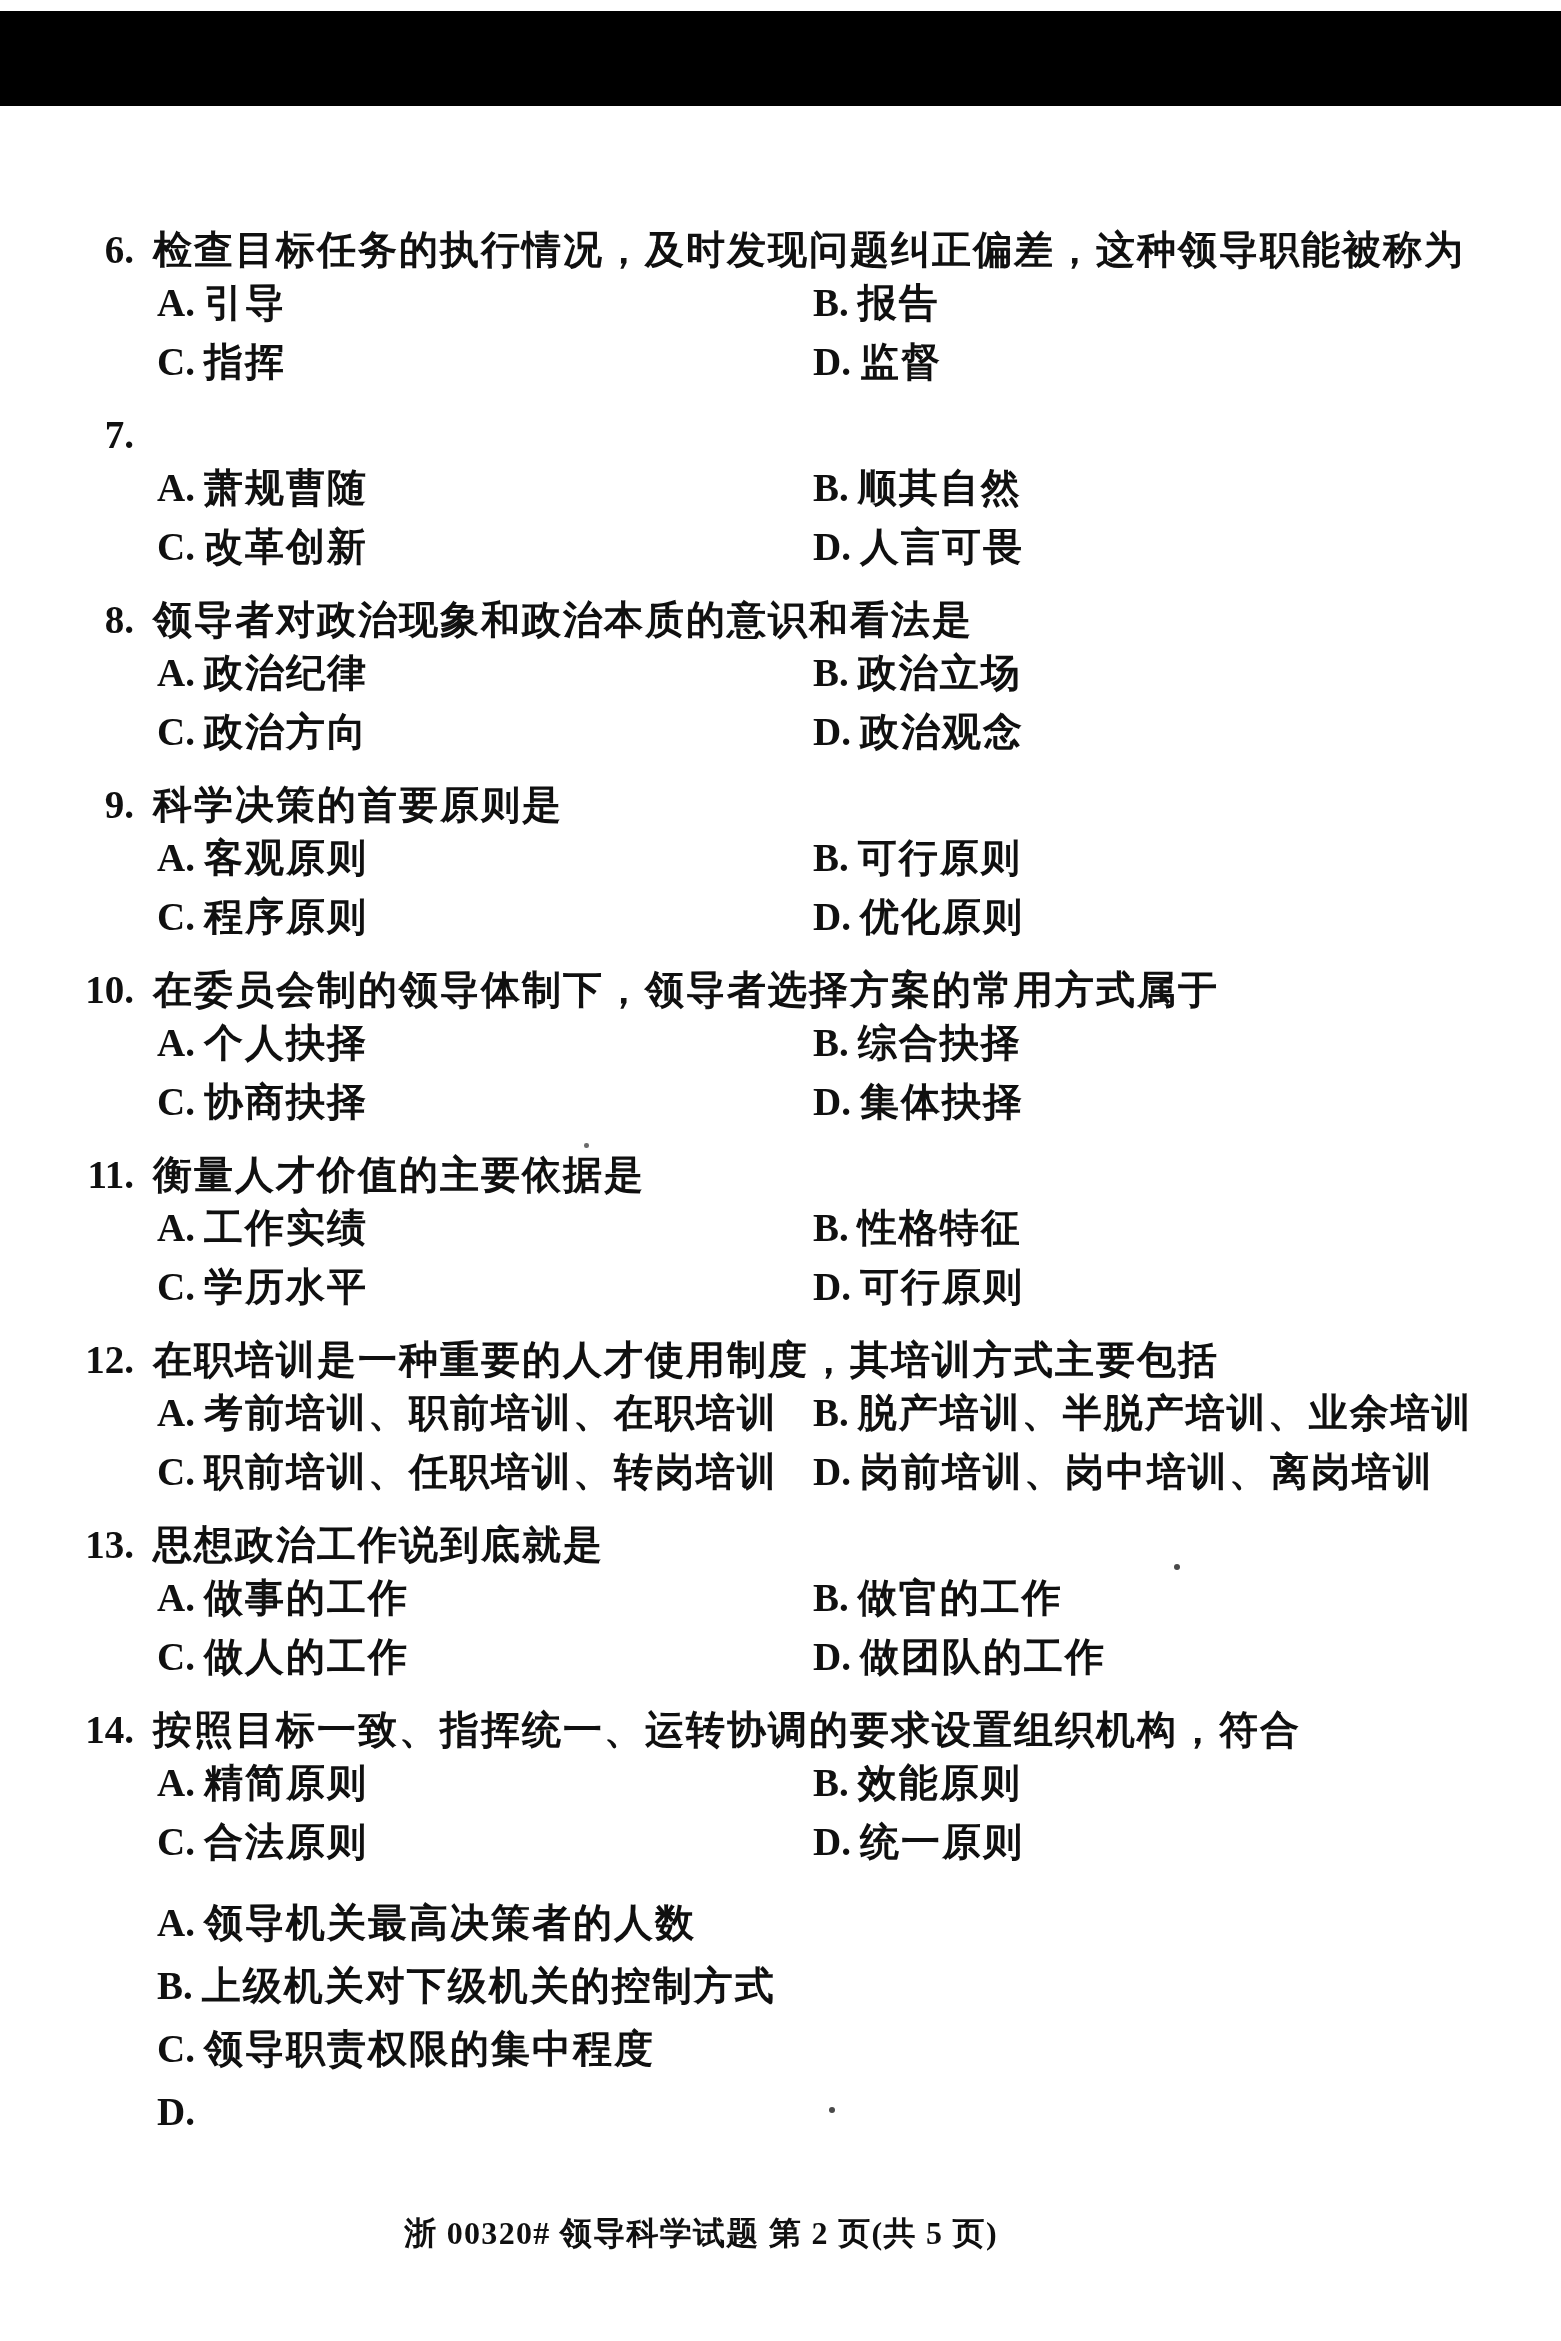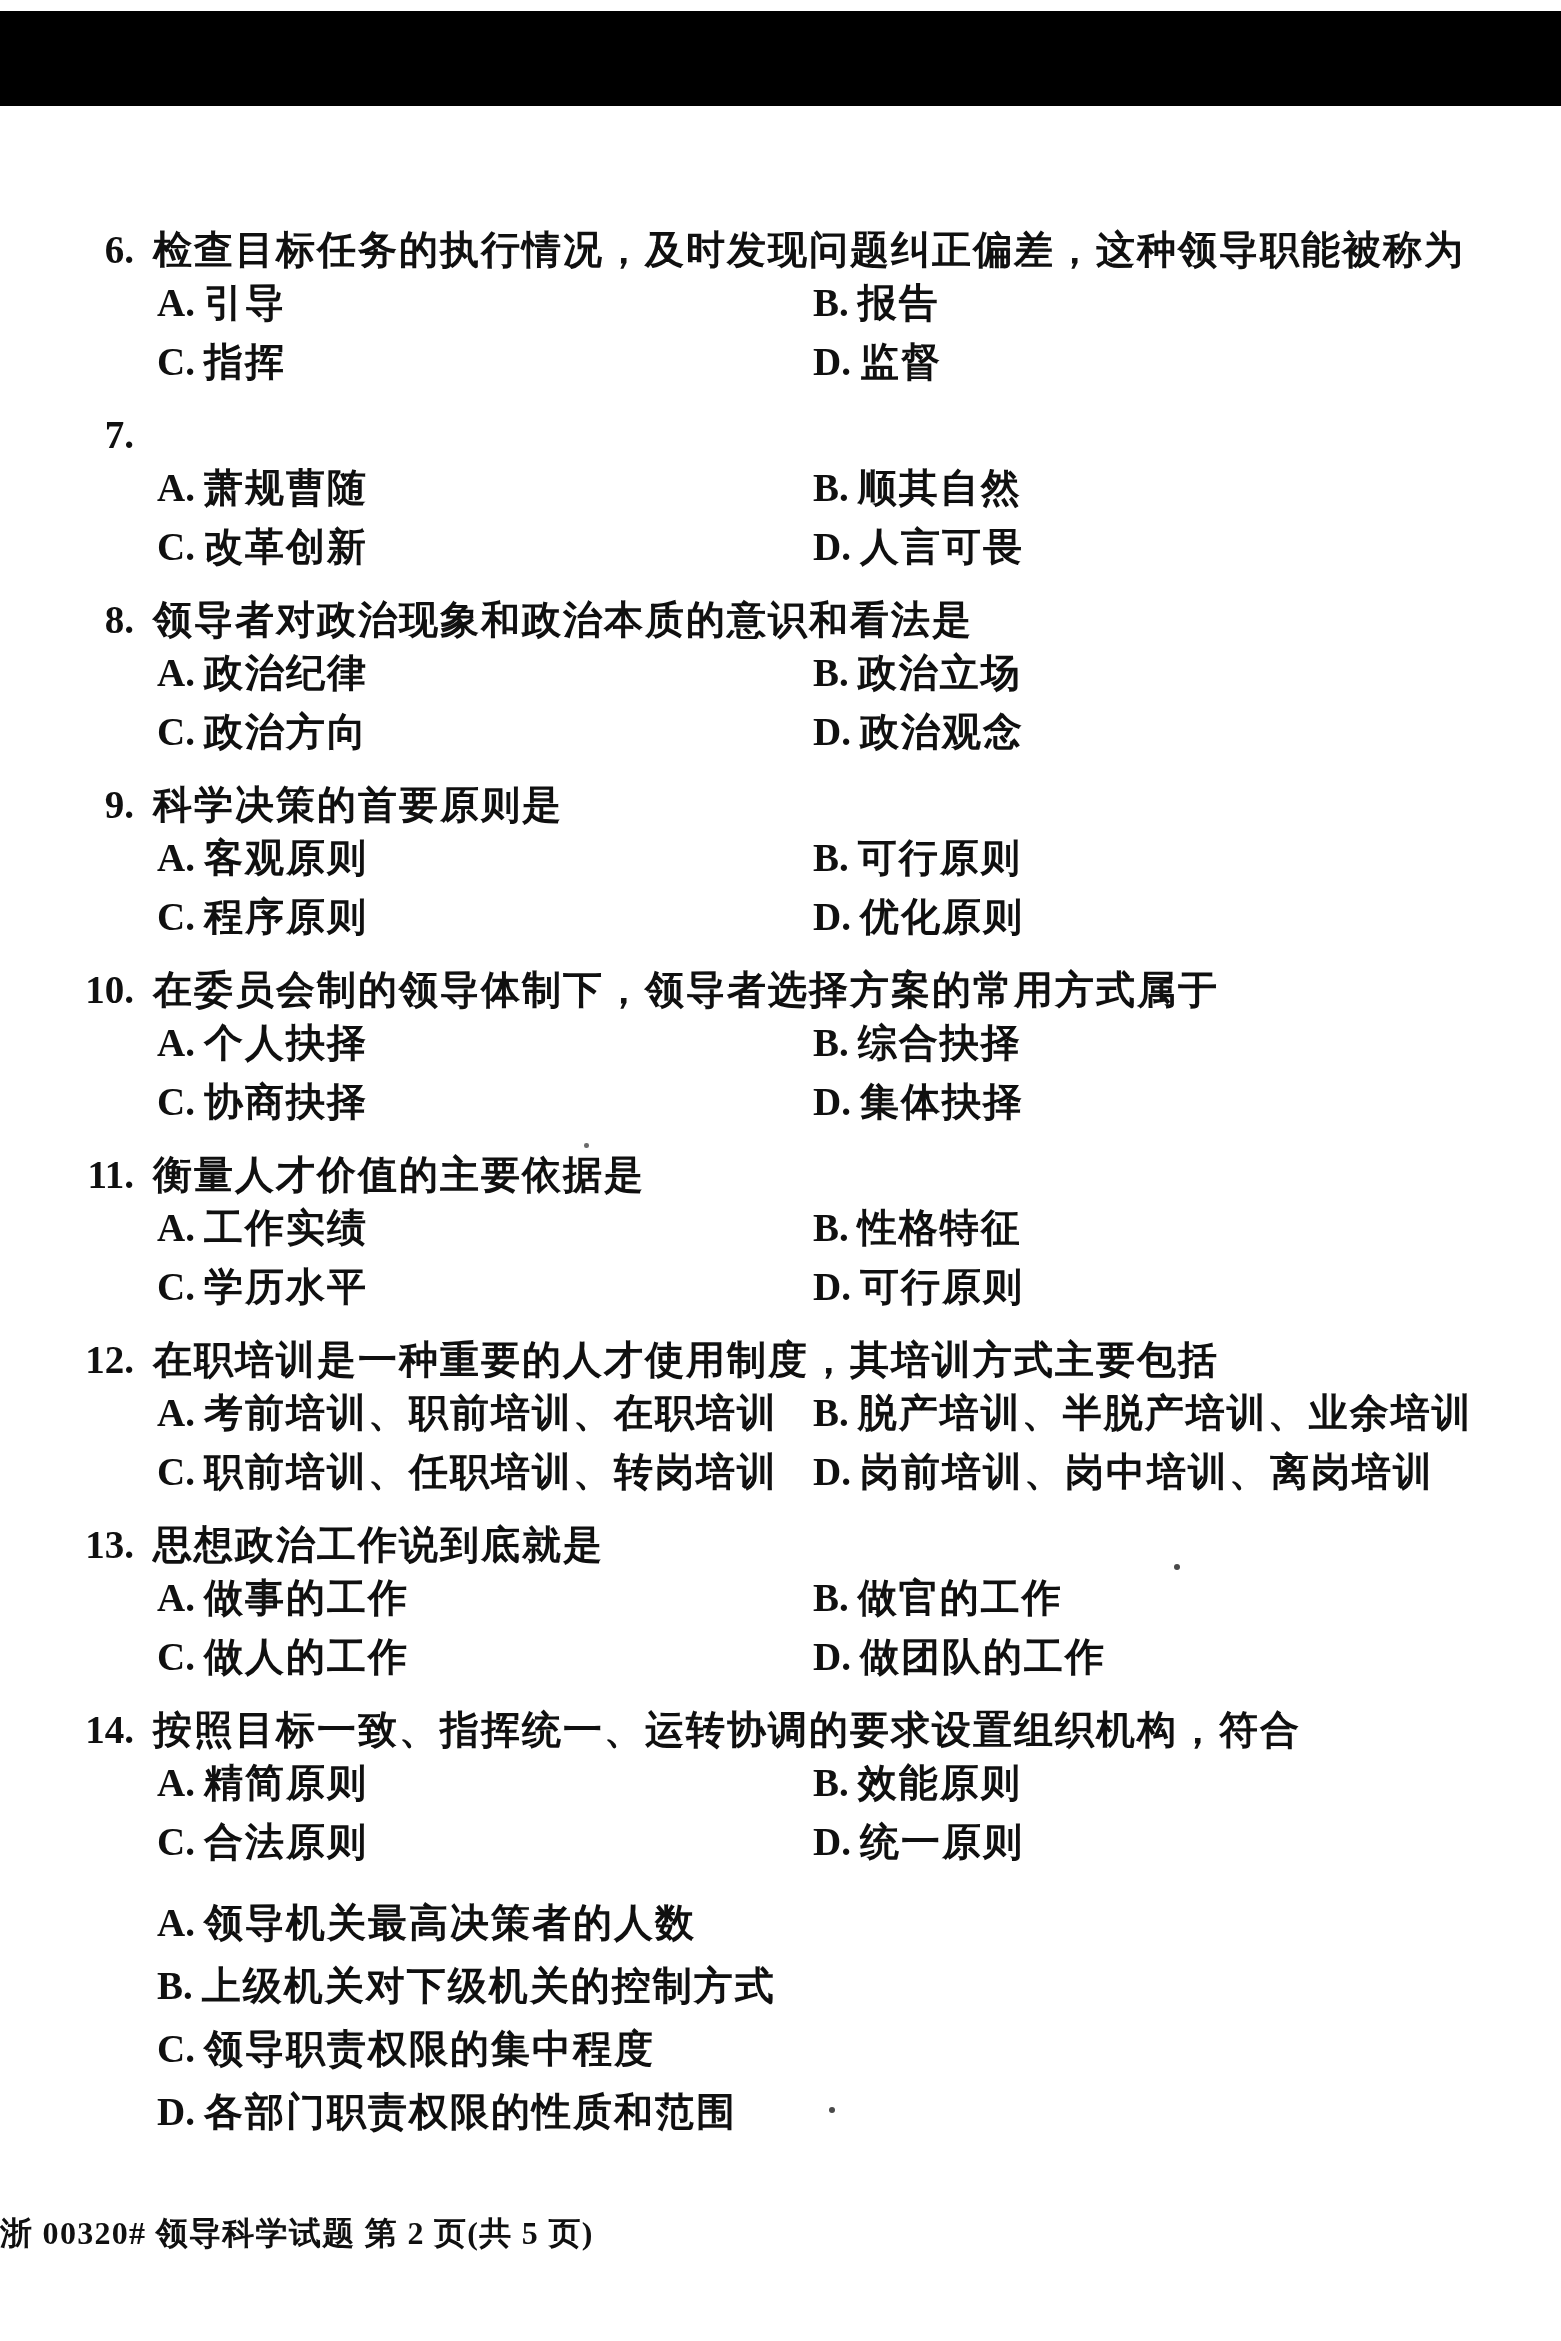--- a/index.html
+++ b/index.html
@@ -58,21 +58,21 @@
   .q.single .opt-row { height: 63px; }
   .opt { display: flex; align-items: baseline; }
   .opt.col1 { flex: none; width: 656px; }
   .opt-letter { letter-spacing: 0; }
   .opt-text { margin-left: 9px; letter-spacing: 2px; }
   .footer {
     position: absolute;
     top: 2210px;
     left: 0;
     width: 1402px;
-    text-align: left;
+    text-align: center;
     font-size: 32px;
     font-weight: 600;
     letter-spacing: 1.3px;
     line-height: 47px;
   }
   .speck {
     position: absolute;
     width: 6px;
     height: 6px;
     border-radius: 50%;
@@ -346,21 +346,20 @@
     </div>
     <div class="opt-row">
       <div class="opt">
         <span class="opt-letter">C.</span>
         <span class="opt-text">领导职责权限的集中程度</span>
       </div>
     </div>
     <div class="opt-row">
       <div class="opt">
         <span class="opt-letter">D.</span>
-        <span class="opt-text">各部门职责权限的性质和范围</span>
       </div>
     </div>
   </div>
 
 </div>
 
 <div class="footer">浙 00320# 领导科学试题 第 2 页(共 5 页)</div>
 
 <div class="speck speck-1"></div>
 <div class="speck speck-2"></div>

